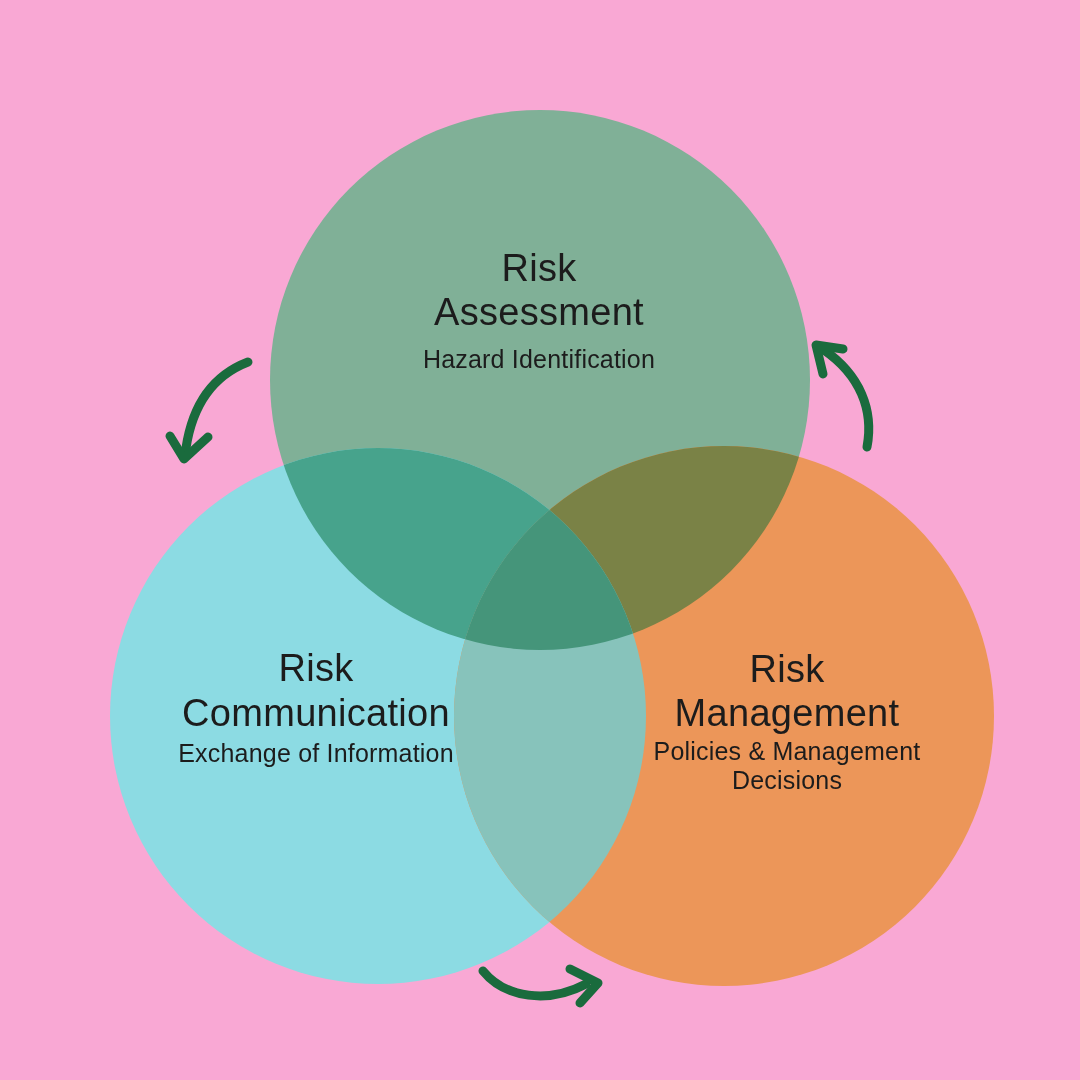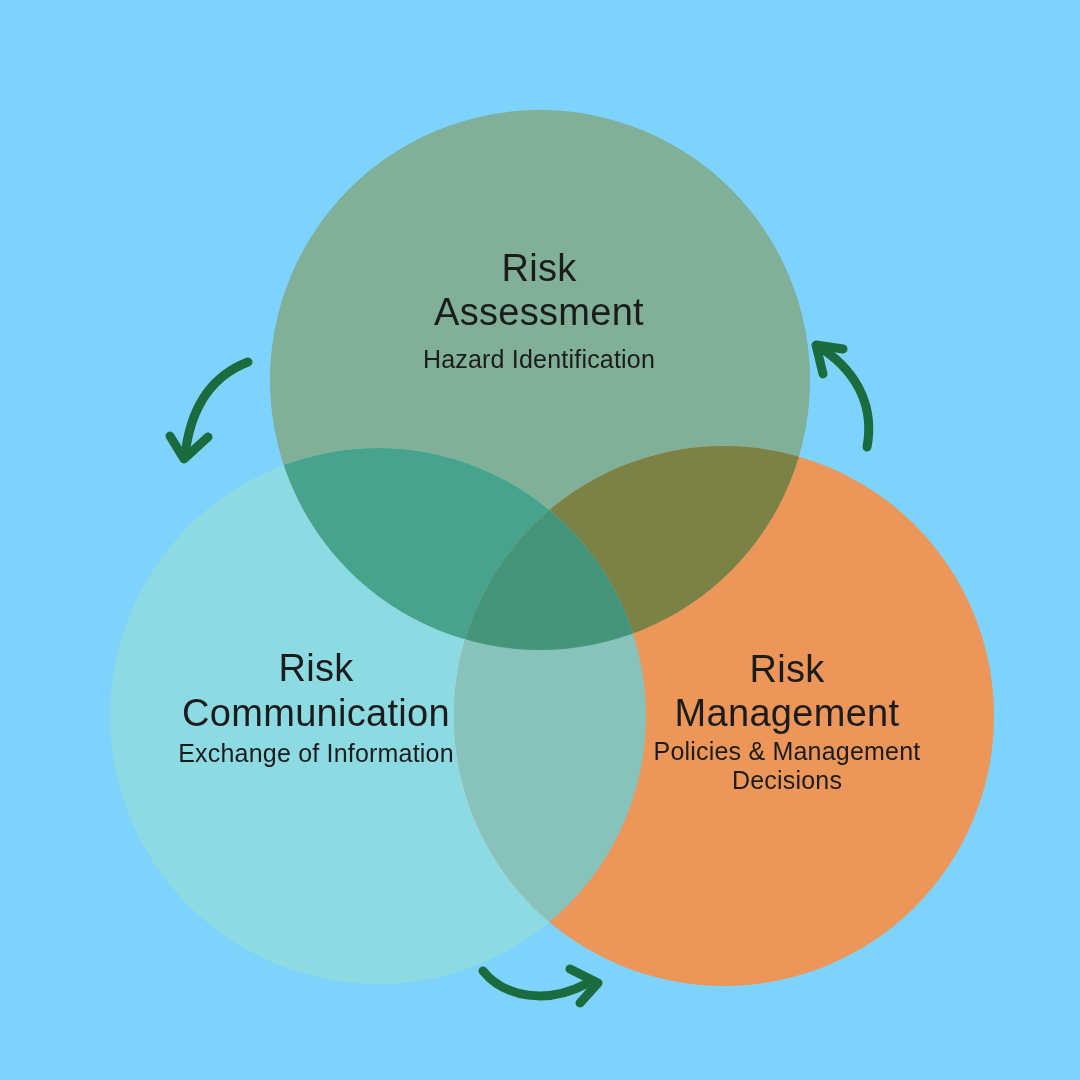--- a/index.html
+++ b/index.html
@@ -4,21 +4,21 @@
 <style>
   html, body {
     margin: 0;
     padding: 0;
     background: #ffffff;
   }
   .canvas {
     position: relative;
     width: 1080px;
     height: 1080px;
-    background: #7dd3fc;
+    background: #f9a8d4;
     overflow: hidden;
   }
   svg {
     display: block;
   }
   svg text {
     font-family: "Liberation Sans", sans-serif;
     text-anchor: middle;
   }
   .venn-title {

